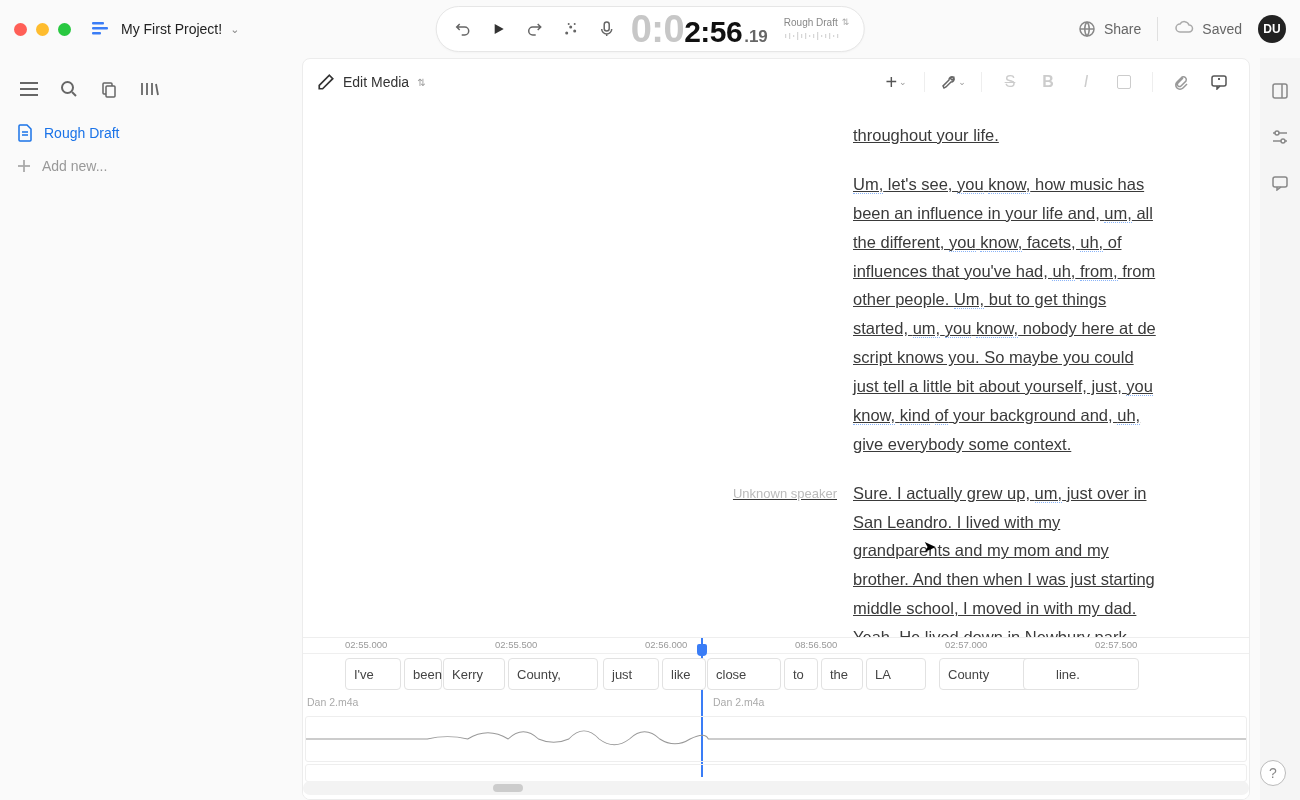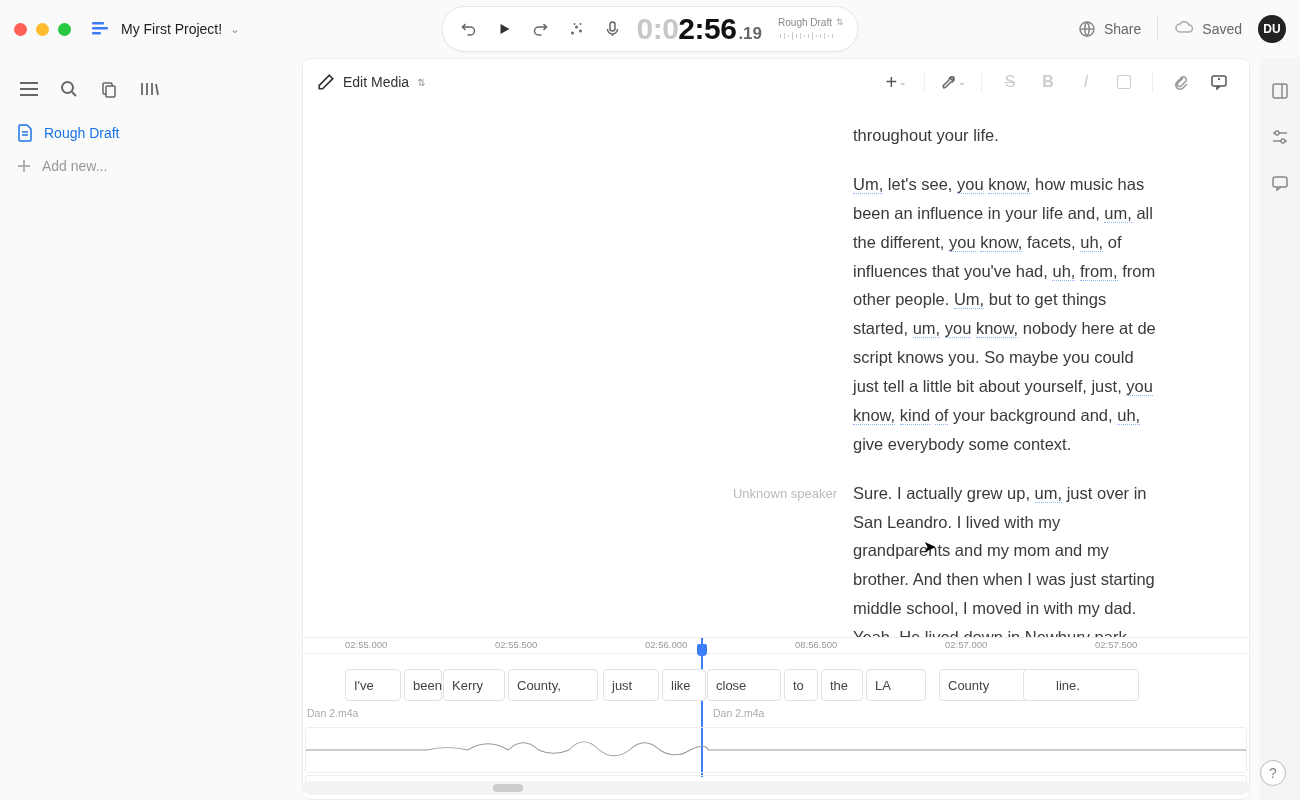--- a/index.html
+++ b/index.html
@@ -12,21 +12,21 @@
 .tl.red { background: #ff5f57; }
 .tl.yellow { background: #febc2e; }
 .tl.green { background: #28c840; }
 .app-logo { width: 22px; height: 22px; margin-right: 10px; display:flex; align-items:center; justify-content:center; }
 .project-title { font-size: 14px; color: #222; font-weight: 500; }
 .chev { margin-left: 8px; color: #888; font-size: 11px; }
 
 .playback-pill { position: absolute; left: 50%; transform: translateX(-50%); display: flex; align-items: center; background: #fff; border: 1px solid #e6e6e6; border-radius: 26px; height: 46px; padding: 0 14px; gap: 12px; box-shadow: 0 1px 2px rgba(0,0,0,0.03); }
 .pb-btn { width: 24px; height: 24px; display: flex; align-items: center; justify-content: center; color: #555; cursor: pointer; }
 .timecode { display: flex; align-items: baseline; font-variant-numeric: tabular-nums; }
-.tc-gray { color: #c7c7c7; font-size: 30px; font-weight: 600; letter-spacing: -0.5px;}
+.tc-gray { color: #c7c7c7; font-size: 38px; font-weight: 600; letter-spacing: -0.5px;}
 .tc-main { color: #111; font-size: 30px; font-weight: 700; letter-spacing: -0.5px;}
 .tc-frames { color: #666; font-size: 17px; font-weight: 600; margin-left: 2px; }
 .draft-badge { display:flex; flex-direction:column; align-items:flex-start; gap:2px; margin-left:4px;}
 .draft-badge-label { font-size: 10px; color: #888; display:flex; align-items:center; gap:4px;}
 .wave-mini { width: 58px; height: 12px; }
 
 .top-right { margin-left: auto; display: flex; align-items: center; gap: 16px; }
 .tr-group { display:flex; align-items:center; gap:8px; color:#666; font-size:14px;}
 .tr-divider { width:1px; height:24px; background:#e0e0e0;}
 .avatar { width: 28px; height: 28px; border-radius: 50%; background: #222; color: #fff; display: flex; align-items: center; justify-content: center; font-size: 12px; font-weight: 600; }
@@ -48,31 +48,31 @@
 .edit-media .pen { width:18px; height:18px; }
 .tb-spacer { flex:1; }
 .tb-group { display:flex; align-items:center; gap:6px;}
 .tb-btn { width:32px; height:32px; display:flex; align-items:center; justify-content:center; border-radius:4px; color:#666; cursor:pointer; font-size:16px;}
 .tb-btn.faded { color:#ccc; }
 .tb-sep { width:1px; height:20px; background:#eee; margin:0 6px;}
 .sq { width:14px; height:14px; border:1.5px solid #ccc; border-radius:2px;}
 
 .transcript-wrap { flex:1; overflow:hidden; position:relative; padding: 0 60px 0 0;}
 .transcript { padding: 6px 0 10px 0; font-size: 16.5px; line-height: 1.75; color: #3a3a3a; }
-.para { display:flex; padding: 10px 30px 10px 0;}
+.para { display:flex; padding: 10px 30px 10px 0; text-decoration: underline;}
 .speaker-col { width: 550px; flex-shrink:0; text-align:right; padding-right:16px; font-size:13px; color:#bbb; padding-top:4px;}
 .text-col { max-width: 640px;}
 .filler { color: #3a3a3a; border-bottom: 1px dotted #8ab4f8; }
 .mouse-cursor { position:absolute; left:620px; top:432px; font-size:16px; color:#000; pointer-events:none;}
 
 
 .timeline { height: 162px; border-top:1px solid #eee; background:#fff; position:relative;}
 .ruler { height: 16px; position:relative; border-bottom:1px solid #efefef;}
 .ruler-tick { position:absolute; font-size:9.5px; color:#999; top:1px;}
-.word-row { height: 34px; position:relative; margin-top:15px;}
+.word-row { height: 34px; position:relative; margin-top:4px;}
 .word-pill { position:absolute; top:0; height:32px; background:#fff; border:1px solid #e2e2e2; border-radius:4px; display:flex; align-items:center; padding:0 8px; font-size:13px; color:#444;}
 .track-label-row { height:18px; position:relative; font-size:10.5px; color:#aaa; margin-top:4px;}
 .track-label { position:absolute; top:0;}
 .wave-row { height:46px; position:relative; border:1px solid #eee; border-radius:3px; margin:2px 2px 0 2px;}
 .wave-svg { width:100%; height:100%; }
 .playhead-line { position:absolute; top:0; bottom:22px; width:2px; background:#3a7df6; left:398px;}
 .playhead-flag { position:absolute; top:6px; left:394px; width:10px; height:12px; background:#3a7df6; border-radius:2px 2px 4px 4px;}
 .tl-scroll { position:absolute; bottom:4px; left:0; right:0; height:14px; background:#f3f3f3; border-radius:8px;}
 .tl-thumb { position:absolute; left:190px; top:3px; width:30px; height:8px; background:#ccc; border-radius:5px;}
 

